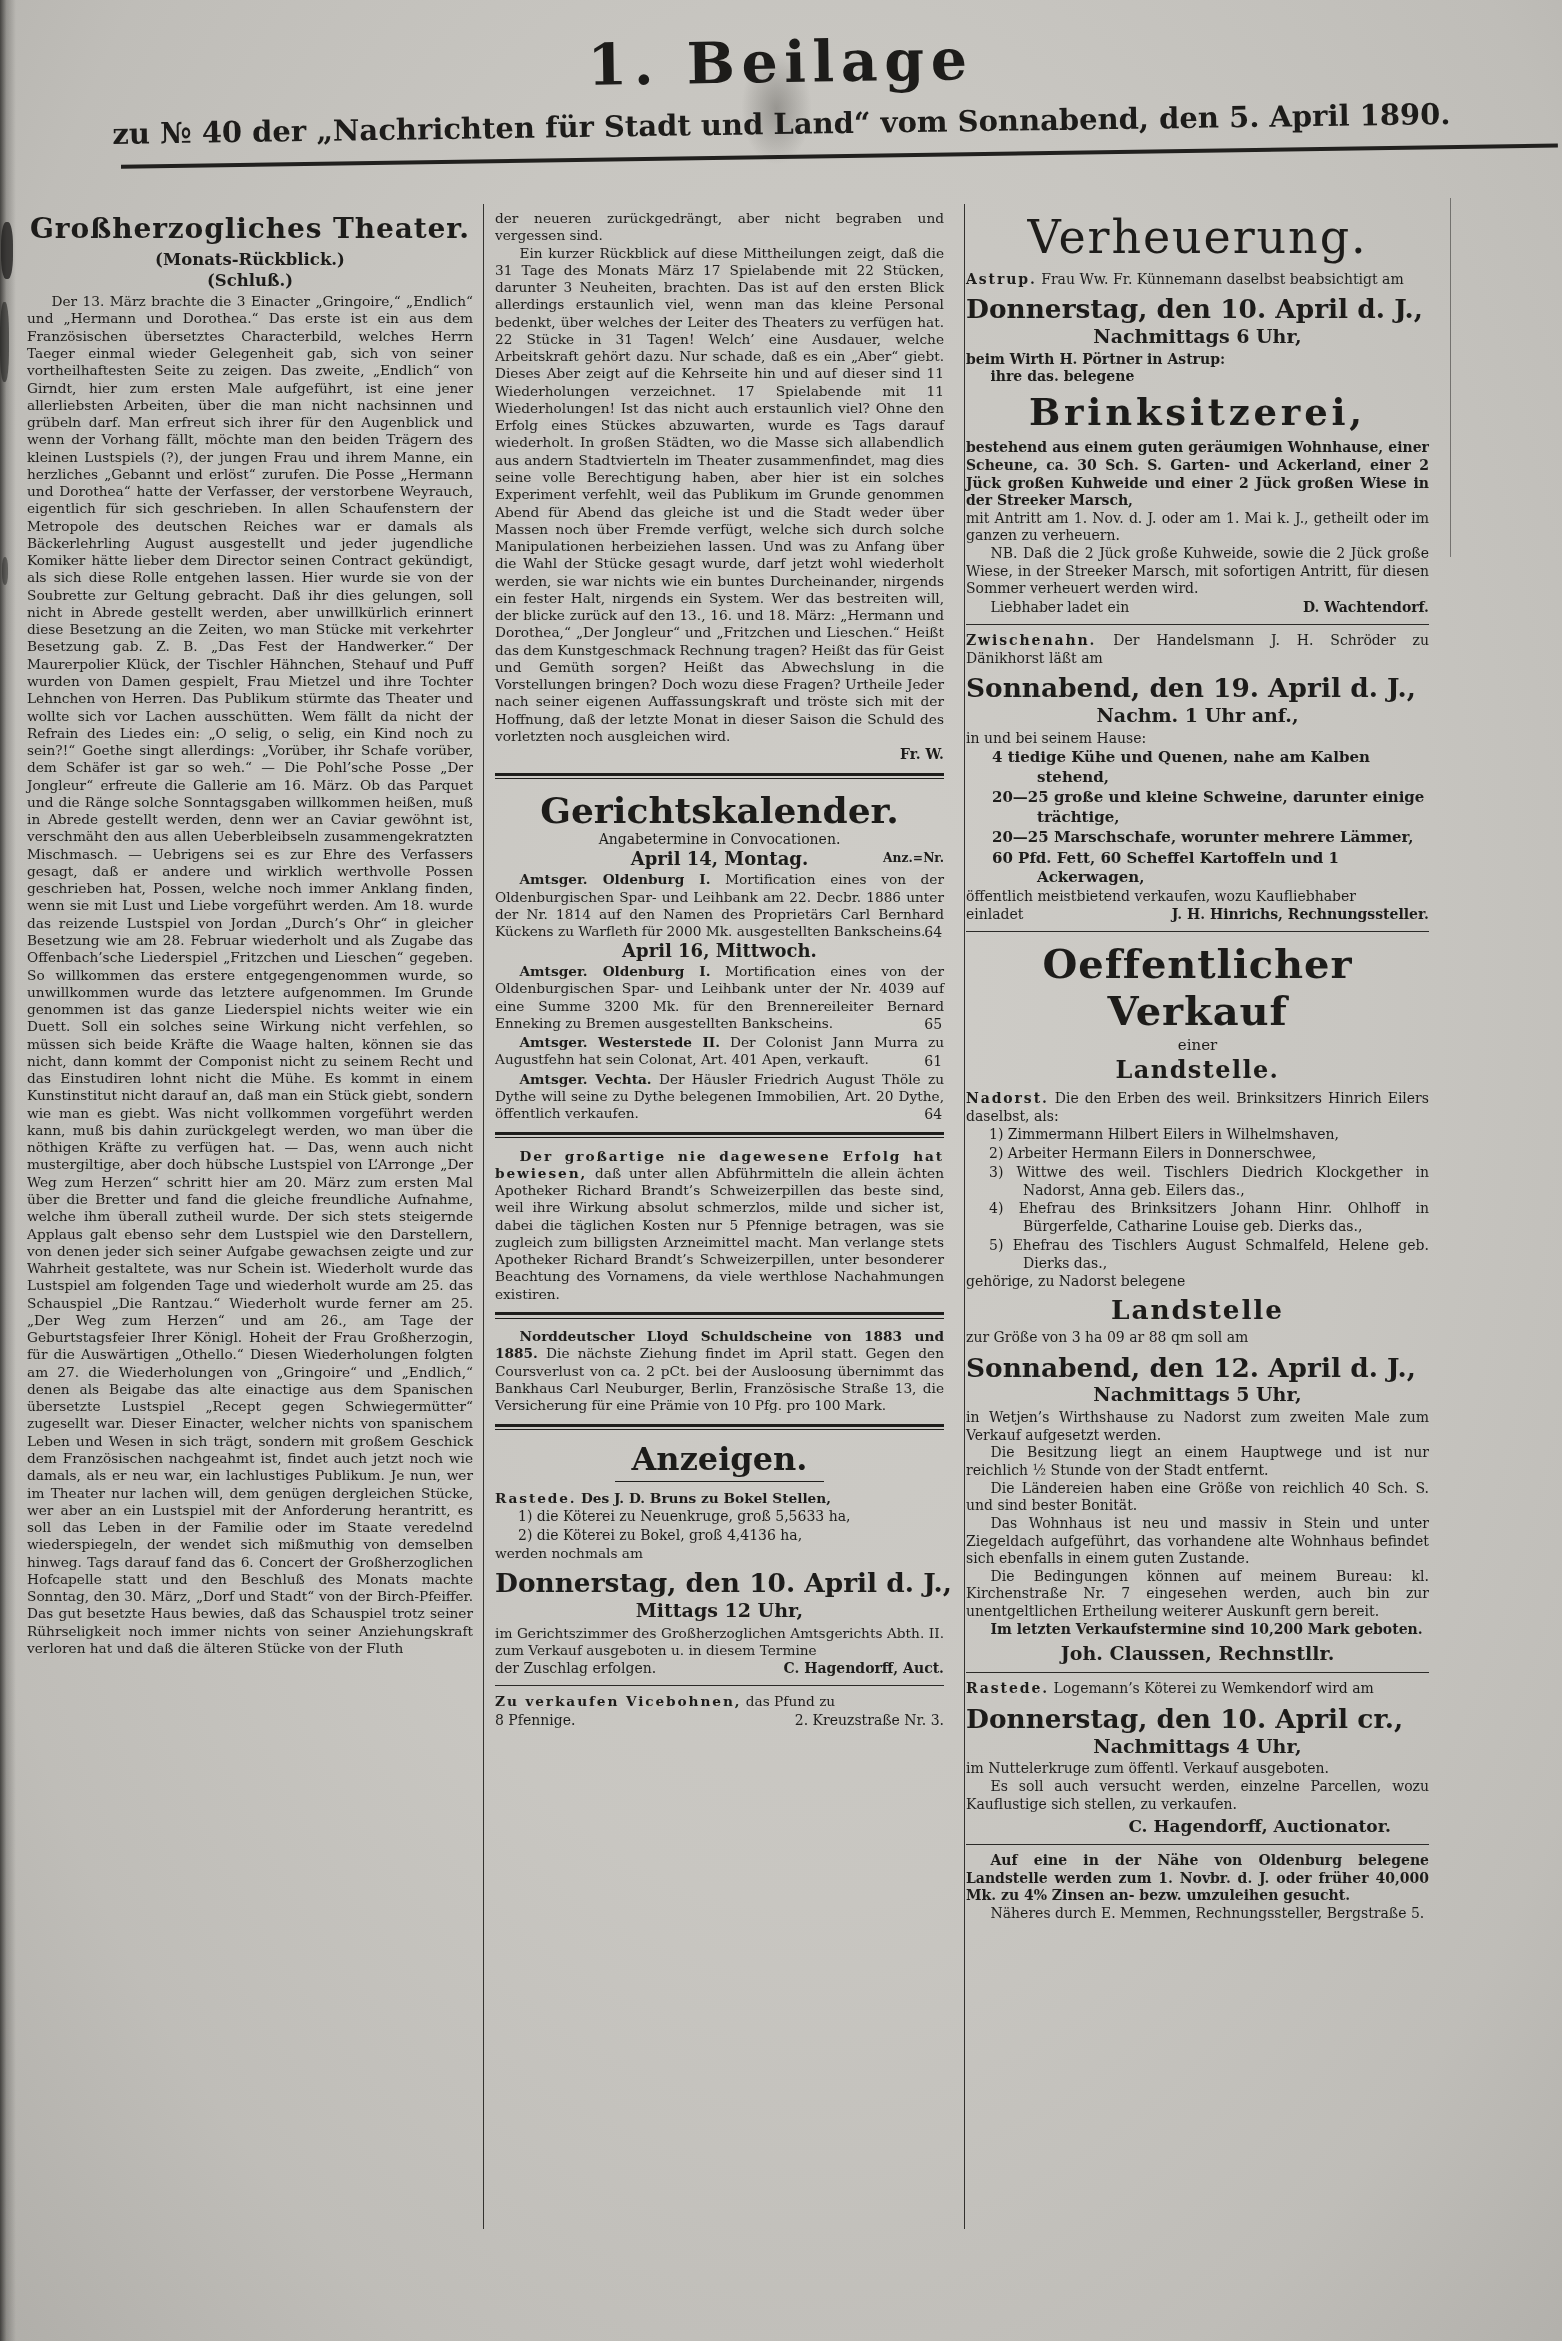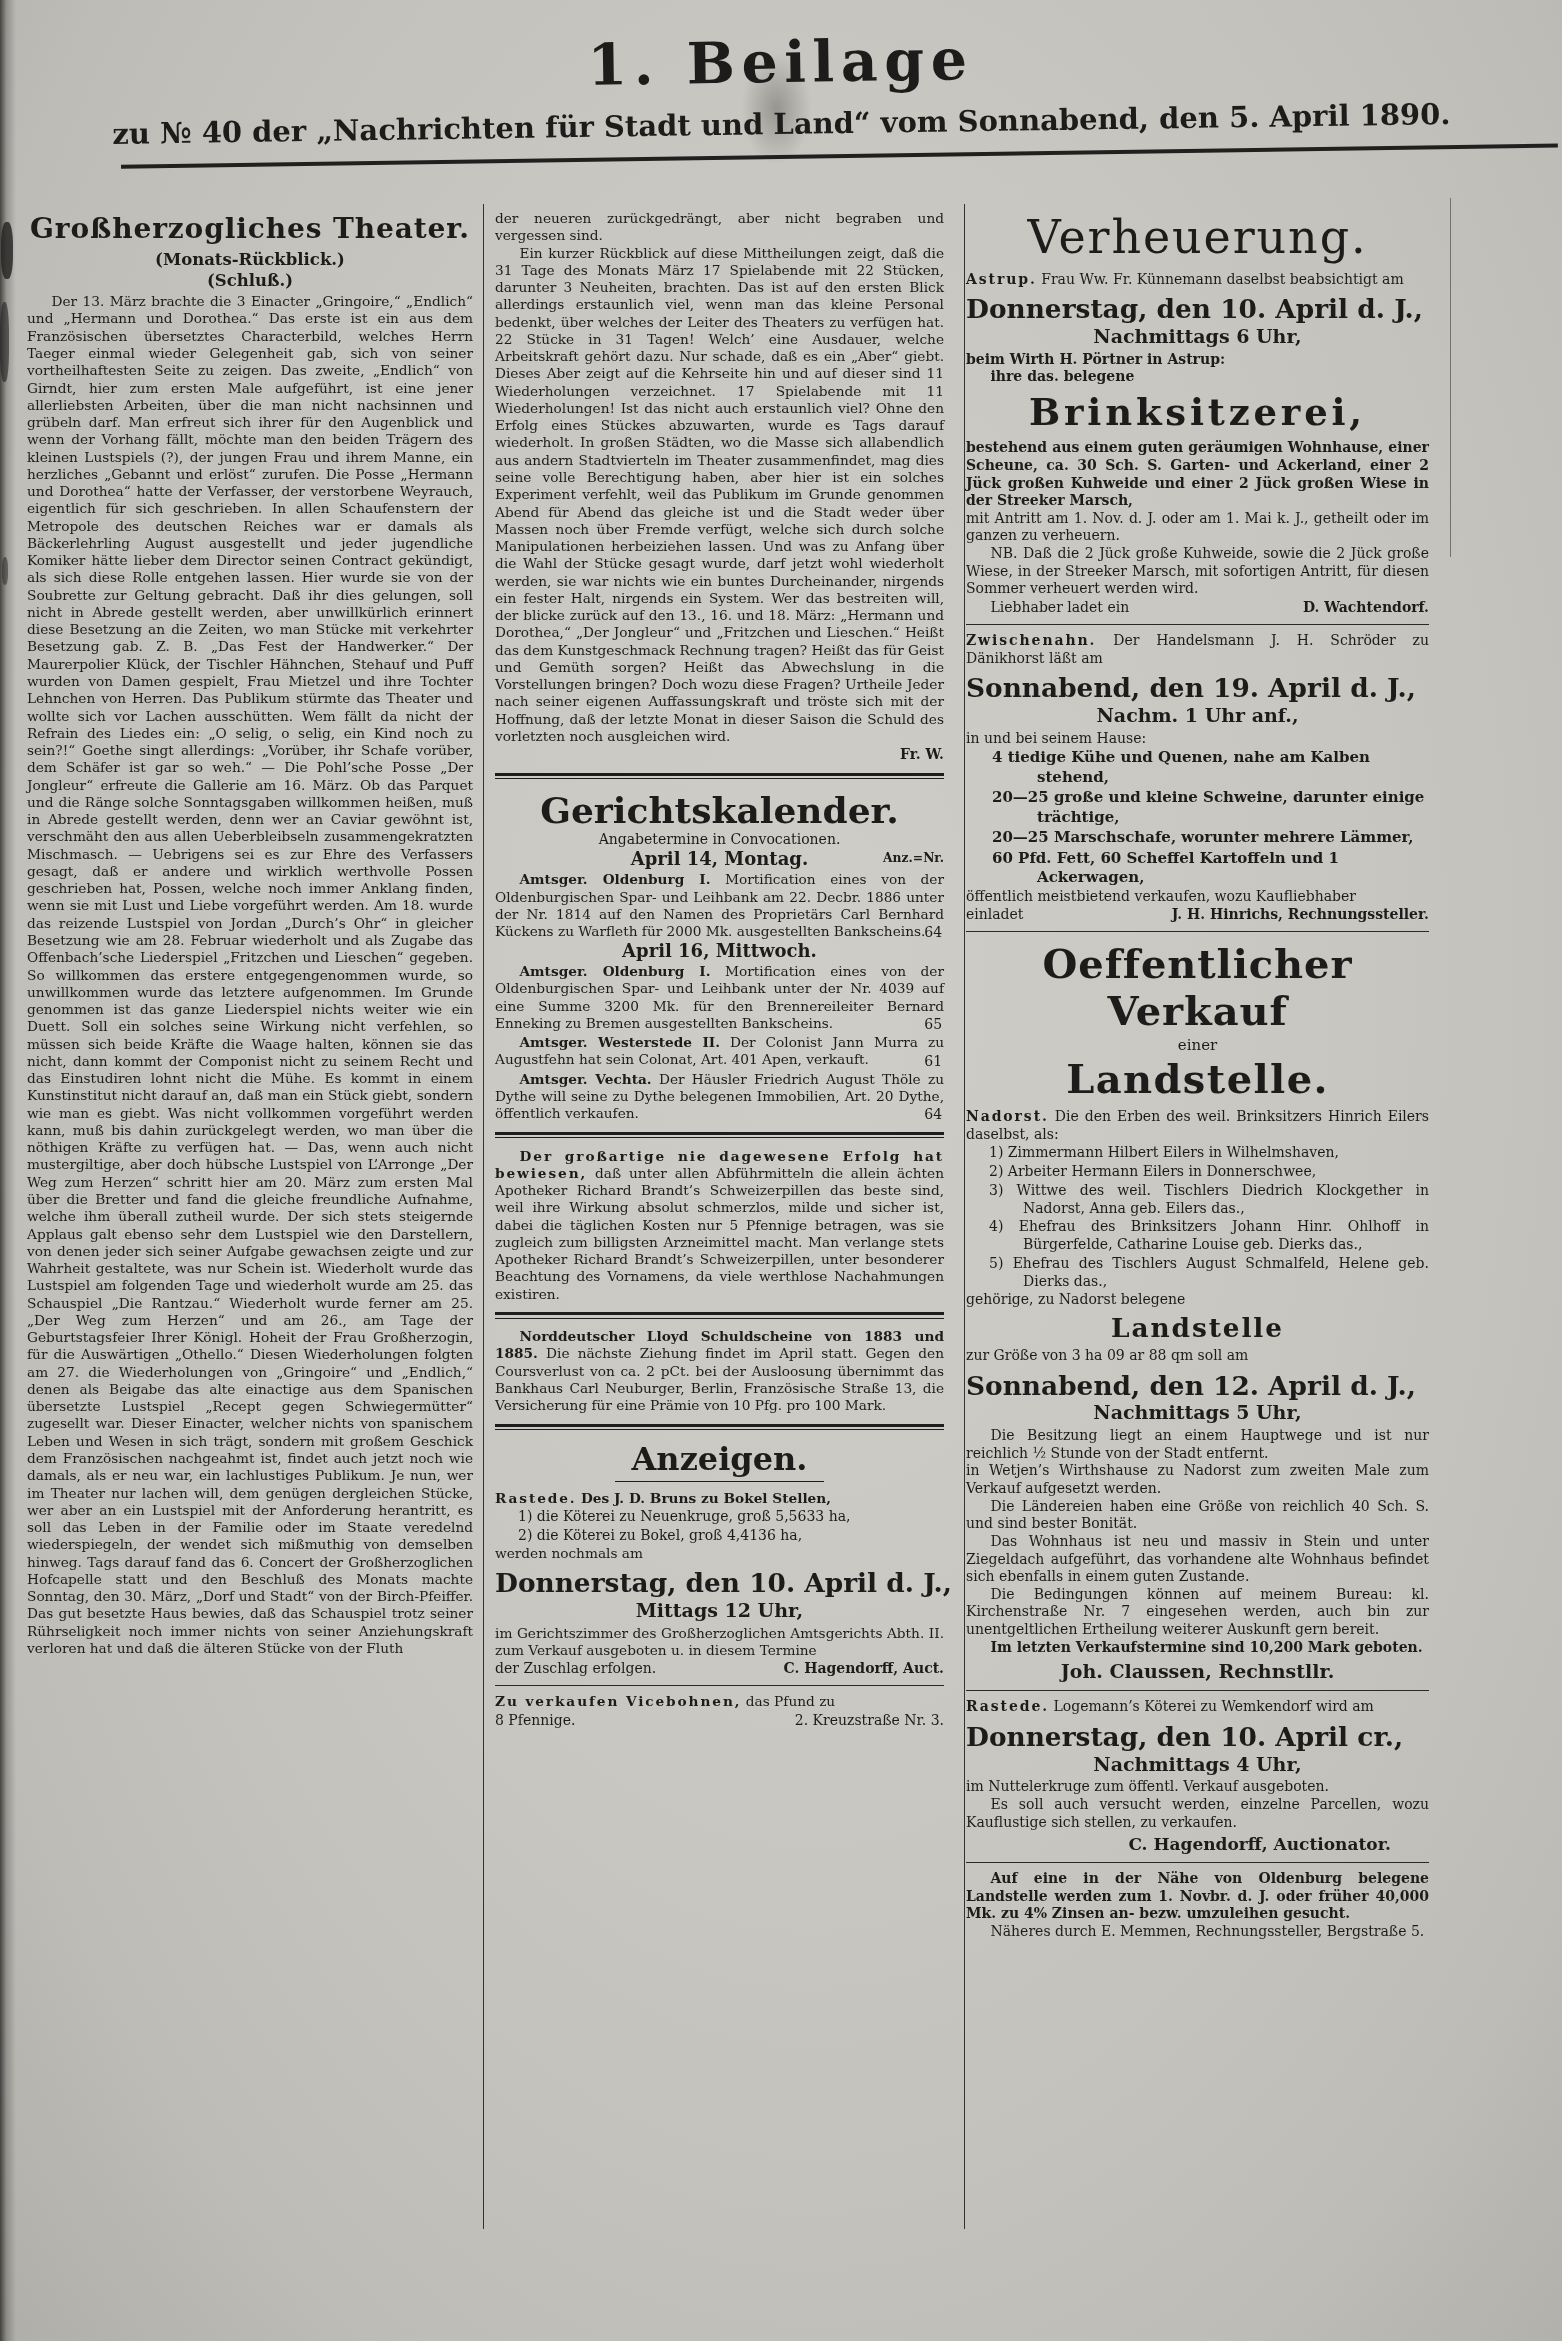--- a/index.html
+++ b/index.html
@@ -58,21 +58,21 @@
   .gk-entry { position:relative; margin-top:1.9px; }
   .gk-nr    { position:absolute; right:1.9px; bottom:0; font-size:14px;margin-left:6px; }
 
   .h-huge { font-size:46px;  font-weight:normal; text-align:center; letter-spacing:1.9px; margin:0 0 6.6px; }
   .h-big  { font-size:26.4px;  font-weight:bold; text-align:left; margin:4.7px 0 0.9px; white-space:nowrap; }
   .h-med  { font-size:19px;  font-weight:bold; text-align:center; margin-bottom:3.8px; }
   .h-obj  { font-size:37px;  font-weight:bold; text-align:center; letter-spacing:3.8px; margin:3.8px 0 5.7px; }
   .h-sub  { font-size:15px;  text-align:center; margin:2.8px 0 0.9px; }
   .h-mid  { font-size:26.4px;  font-weight:bold; text-align:center; letter-spacing:1.9px; margin:3.8px 0; }
   .vtitle1{ font-size:40px;  font-weight:bold; text-align:center; letter-spacing:0.9px; margin:3.8px 0 0; }
-  .vtitle2{ font-size:40px;  font-weight:bold; text-align:center; letter-spacing:1.4px; margin:0 0 5.7px; }
+  .vtitle2{ font-size:24px;  font-weight:bold; text-align:center; letter-spacing:1.4px; margin:0 0 5.7px; }
 
   .anz-title { text-align:center; margin:4.7px 0 7.6px; }
   .anz-title span { display:inline-block; font-size:32px; font-weight:bold; border-bottom:1.9px solid #1e1d1b; padding:0 17px 3.8px; }
 
   .li { font-size:15px; font-weight:bold; line-height:1.3; padding-left:71px; text-indent:-45px; text-align:left; margin-top:0.9px; }
   .heir { font-size:14px; line-height:1.28; padding-left:57px; text-indent:-34px; text-align:justify; margin-top:0.9px; }
   .sec { margin-top:6.6px; }
   .cent-sig { font-size:19px; font-weight:bold; text-align:center; margin:3.8px 0 0.9px; }
   .r-sig { font-size:17px; font-weight:bold; text-align:right; padding-right:38px; margin:2.8px 0 0.9px; }
 </style>
@@ -213,22 +213,22 @@
       <div class="heir">1) Zimmermann Hilbert Eilers in Wilhelmshaven,</div>
       <div class="heir">2) Arbeiter Hermann Eilers in Donnerschwee,</div>
       <div class="heir">3) Wittwe des weil. Tischlers Diedrich Klockgether in Nadorst, Anna geb. Eilers das.,</div>
       <div class="heir">4) Ehefrau des Brinksitzers Johann Hinr. Ohlhoff in Bürgerfelde, Catharine Louise geb. Dierks das.,</div>
       <div class="heir">5) Ehefrau des Tischlers August Schmalfeld, Helene geb. Dierks das.,</div>
       <p class="bt">gehörige, zu Nadorst belegene</p>
       <div class="h-mid">Landstelle</div>
       <p class="bt">zur Größe von 3 ha 09 ar 88 qm soll am</p>
       <div class="h-big">Sonnabend, den 12. April d. J.,</div>
       <div class="h-med">Nachmittags 5 Uhr,</div>
+      <p class="bt">in Wetjen’s Wirthshause zu Nadorst zum zweiten Male zum Verkauf aufgesetzt werden.</p>
       <p class="bt ind">Die Besitzung liegt an einem Hauptwege und ist nur reichlich ½ Stunde von der Stadt entfernt.</p>
-      <p class="bt">in Wetjen’s Wirthshause zu Nadorst zum zweiten Male zum Verkauf aufgesetzt werden.</p>
       <p class="bt ind">Die Ländereien haben eine Größe von reichlich 40 Sch. S. und sind bester Bonität.</p>
       <p class="bt ind">Das Wohnhaus ist neu und massiv in Stein und unter Ziegeldach aufgeführt, das vorhandene alte Wohnhaus befindet sich ebenfalls in einem guten Zustande.</p>
       <p class="bt ind">Die Bedingungen können auf meinem Bureau: kl. Kirchenstraße Nr. 7 eingesehen werden, auch bin zur unentgeltlichen Ertheilung weiterer Auskunft gern bereit.</p>
       <p class="bt b ind">Im letzten Verkaufstermine sind 10,200 Mark geboten.</p>
       <div class="cent-sig">Joh. Claussen, Rechnstllr.</div>
 
       <div class="rule-thin"></div>
 
       <p class="bt"><span class="sperr">Rastede.</span> <span>Logemann’s Köterei zu Wemkendorf wird am</span></p>
       <div class="h-big">Donnerstag, den 10. April cr.,</div>

